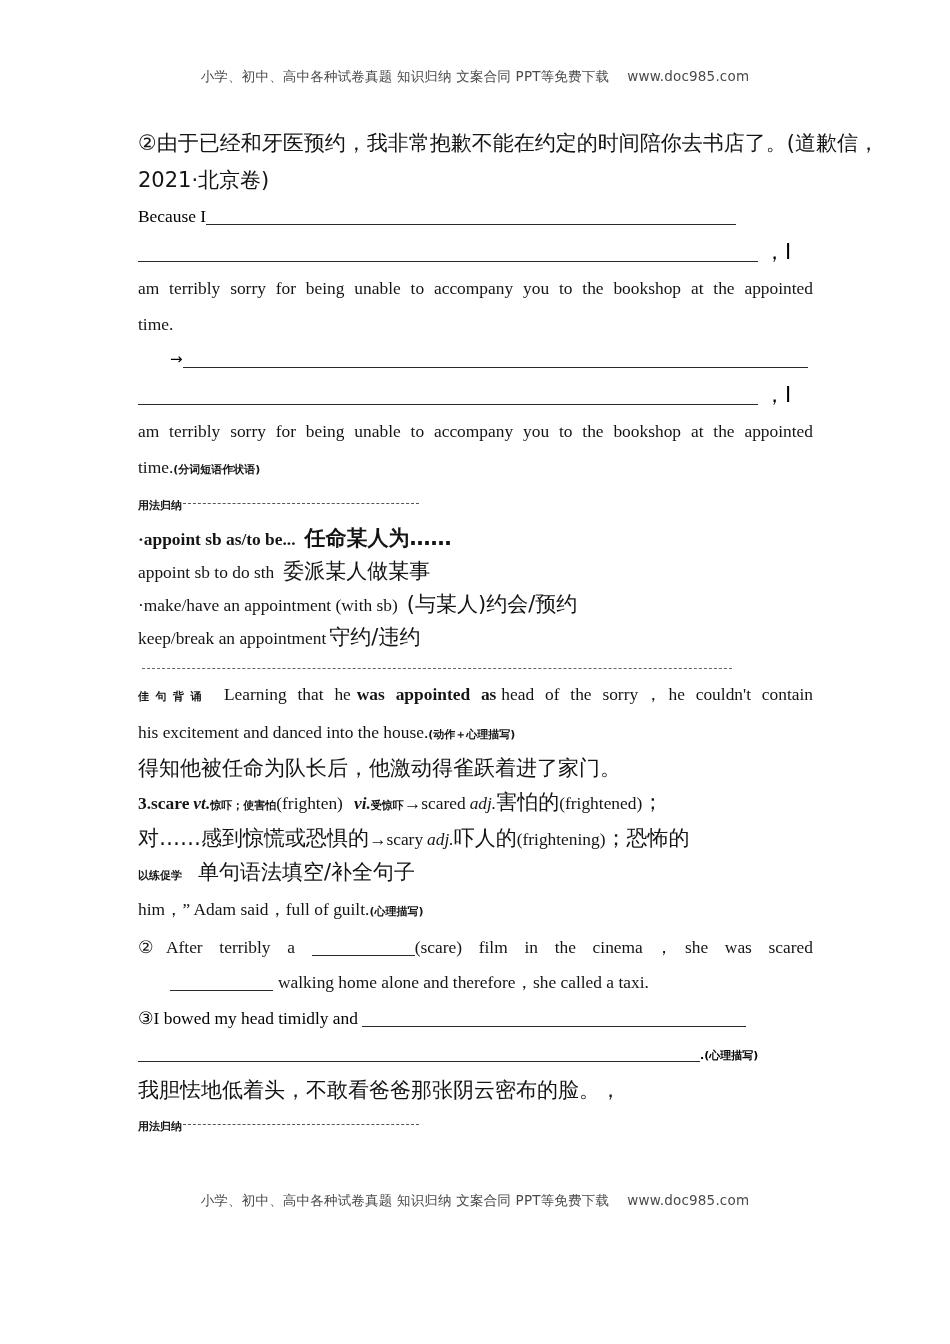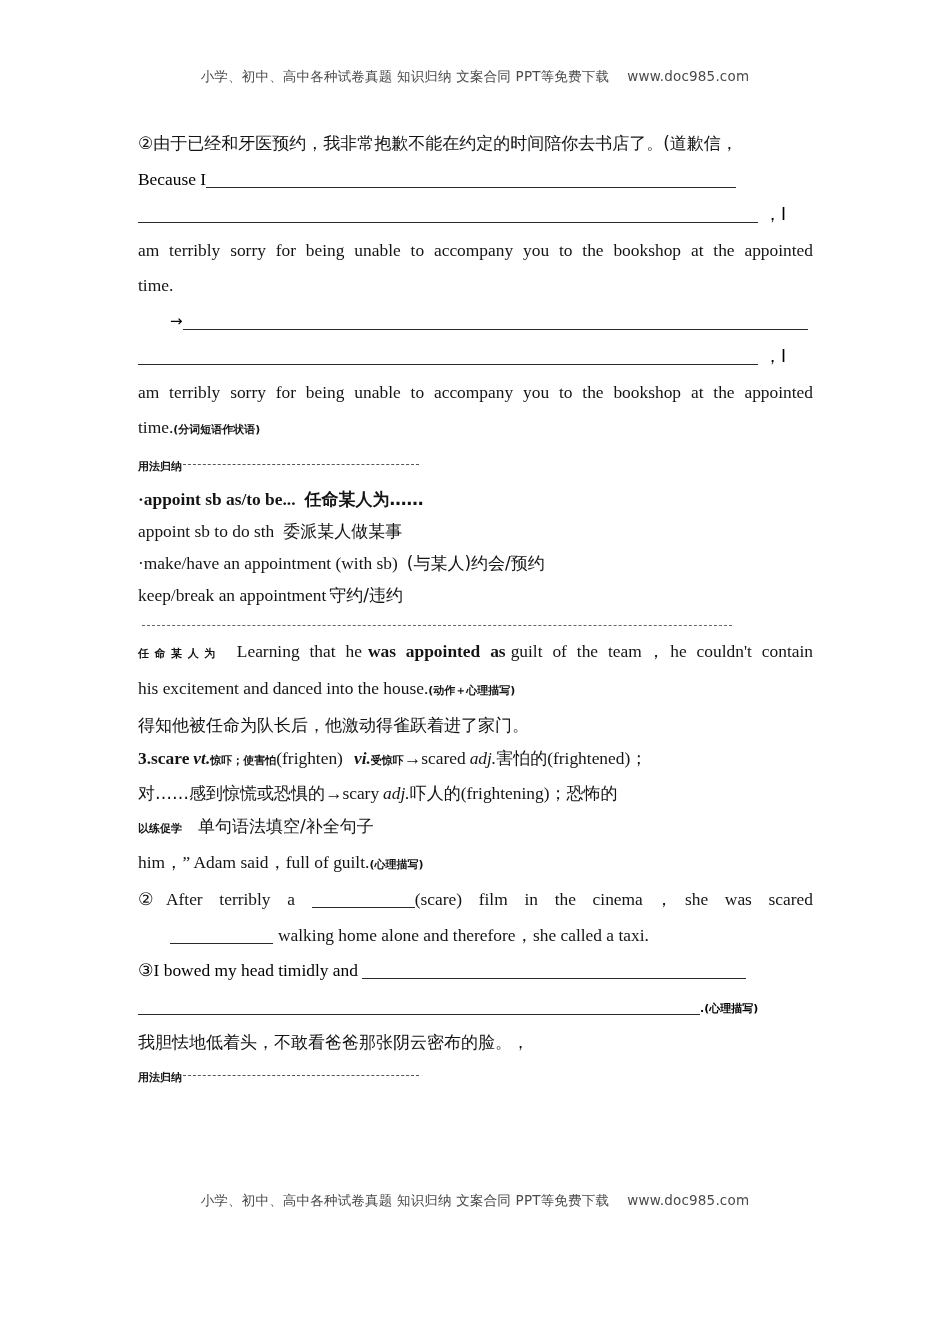--- a/index.html
+++ b/index.html
@@ -53,21 +53,21 @@
 
   .ln {
     font-size: 17.4px;
     line-height: 35.5px;
     color: #141414;
     white-space: nowrap;
   }
 
   .cn {
     font-family: "DejaVu Sans", "Liberation Sans", sans-serif;
-    font-size: 17px;
+    font-size: 21px;
   }
   .cn-b {
     font-family: "DejaVu Sans", "Liberation Sans", sans-serif;
     font-size: 11px;
     font-weight: bold;
   }
   .en { font-family: "Liberation Serif", "DejaVu Serif", serif; }
   .en-b { font-weight: bold; }
   .it { font-style: italic; }
   .it-b { font-style: italic; font-weight: bold; }
@@ -129,20 +129,23 @@
 
   <div class="runhead">
     <span>小学、初中、高中各种试卷真题 知识归纳 文案合同 PPT等免费下载</span><span class="site">www.doc985.com</span>
   </div>
 
   <div class="content">
 
     <div class="ln">
       <span class="cn">②由于已经和牙医预约，我非常抱歉不能在约定的时间陪你去书店了。(道歉信，</span>
     </div>
+    <div class="ln">
+      <span class="cn">2021·北京卷)</span>
+    </div>
 
     <div class="rule-row">
       <span class="en">Because I</span><span class="blank" style="width:530px;"></span>
     </div>
     <div class="rule-row">
       <span class="blank" style="width:620px;"></span><span class="cn" style="padding-left:6px;">，I</span>
     </div>
     <div class="just">
       <span class="en">am terribly sorry for being unable to accompany you to the bookshop at the appointed</span>
     </div>
@@ -175,21 +178,21 @@
     <div class="ln" style="line-height:32px;">
       <span class="en">·</span><span class="en">make/have an appointment (with sb)</span><span class="cn" style="padding-left:9px;">(与某人)约会/预约</span>
     </div>
     <div class="ln" style="line-height:32px;">
       <span class="en"></span><span class="en">keep/break an appointment</span><span class="cn" style="padding-left:3px;">守约/违约</span>
     </div>
 
     <div class="dash-long"></div>
 
     <div class="just">
-      <span class="cn-b">任命某人为</span><span class="en" style="padding-left:16px;">Learning that he</span><span class="en en-b" style="padding-left:6px;">was appointed as</span><span class="en" style="padding-left:5px;">guilt of the team，he couldn't contain</span>
+      <span class="cn-b">佳句背诵</span><span class="en" style="padding-left:16px;">Learning that he</span><span class="en en-b" style="padding-left:6px;">was appointed as</span><span class="en" style="padding-left:5px;">head of the sorry，he couldn't contain</span>
     </div>
     <div class="just last">
       <span class="en">his excitement and danced into the house.</span><span class="cn-b">(动作＋心理描写)</span>
     </div>
     <div class="ln" style="line-height:33px;">
       <span class="cn">得知他被任命为队长后，他激动得雀跃着进了家门。</span>
     </div>
 
     <div class="ln" style="line-height:33px;">
       <span class="en en-b">3.</span><span class="en en-b">scare</span><span class="en it-b" style="padding-left:4px;">vt.</span><span class="cn-b">惊吓；使害怕</span><span class="en">(frighten)</span><span class="en it-b" style="padding-left:11px;">vi.</span><span class="cn-b">受惊吓</span><span class="en">→</span><span class="en">scared</span><span class="en it" style="padding-left:4px;">adj.</span><span class="cn">害怕的</span><span class="en">(frightened)</span><span class="cn">；</span>

